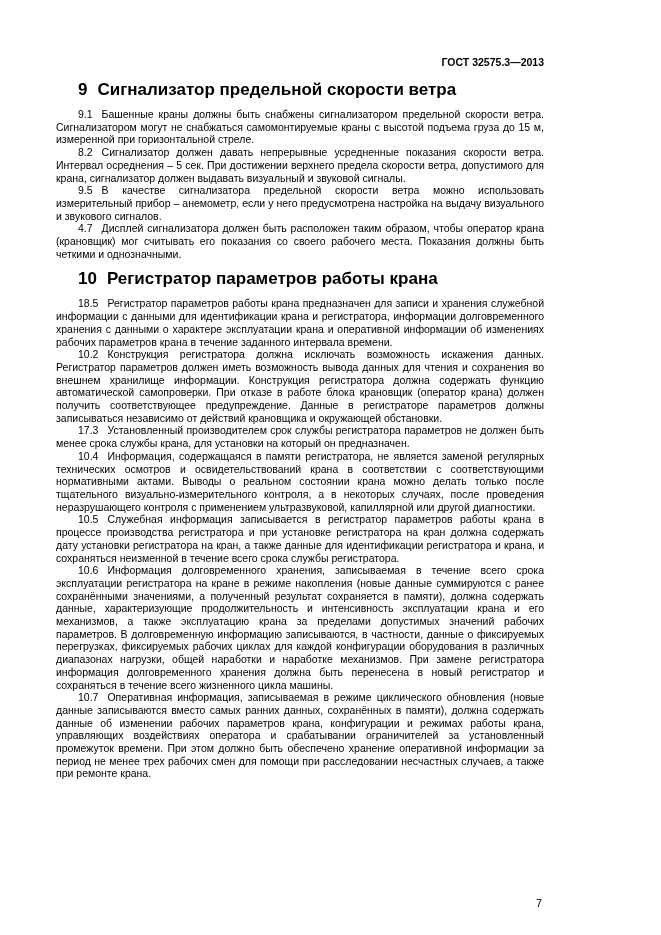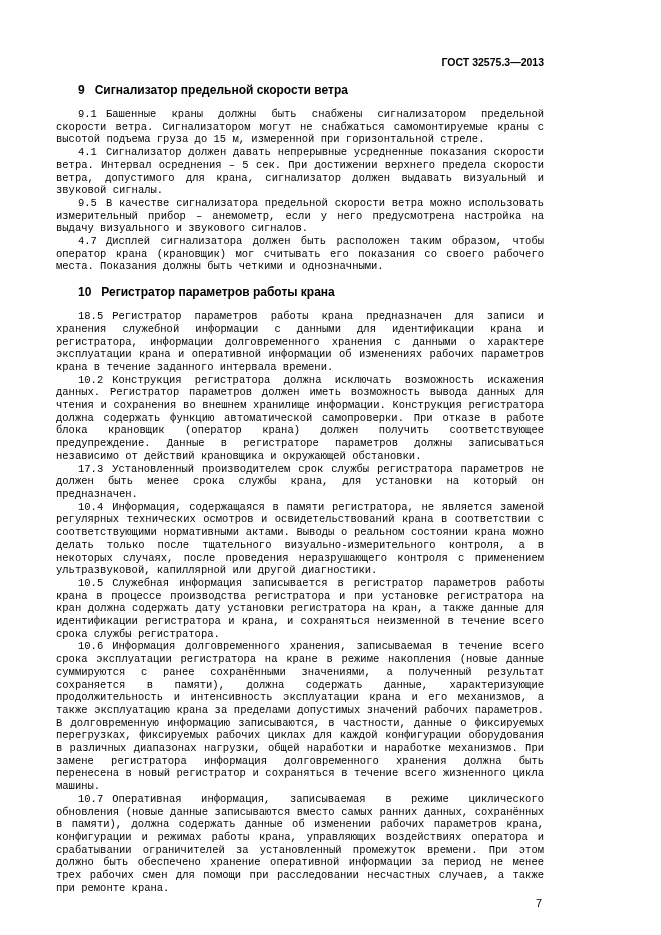--- a/index.html
+++ b/index.html
@@ -15,53 +15,52 @@
     overflow: hidden;
   }
   .doc-header {
     text-align: right;
     font-weight: bold;
     font-size: 10.5px;
     line-height: 13px;
     margin: 0 0 14px 0;
   }
   .section-heading {
-    font-size: 12px;
+    font-size: 17px;
     font-weight: bold;
     margin: 12px 0 11px 22px;
     line-height: 14px;
   }
   .section-heading .hnum { margin-right: 10px; }
   p.para {
     font-size: 10.5px;
     line-height: 12.7px;
     text-align: justify;
     margin: 0;
     text-indent: 22px;
-    font-family: Liberation Mono, monospace;
   }
   p.para .pnum { margin-right: 9px; }
   .page-number {
     position: absolute;
     right: 54px;
     bottom: 26px;
     font-size: 11px;
   }
 </style>
 </head>
 <body>
 
 <div class="page">
 
   <div class="doc-header">ГОСТ 32575.3—2013</div>
 
   <h2 class="section-heading"><span class="hnum">9</span><span>Сигнализатор предельной скорости ветра</span></h2>
 
   <p class="para"><span class="pnum">9.1</span><span>Башенные краны должны быть снабжены сигнализатором предельной скорости ветра. Сигнализатором могут не снабжаться самомонтируемые краны с высотой подъема груза до 15 м, измеренной при горизонтальной стреле.</span></p>
-  <p class="para"><span class="pnum">4.1</span><span>Сигнализатор должен давать непрерывные усредненные показания скорости ветра. Интервал осреднения – 5 сек. При достижении верхнего предела скорости ветра, допустимого для крана, сигнализатор должен выдавать визуальный и звуковой сигналы.</span></p>
+  <p class="para"><span class="pnum">8.2</span><span>Сигнализатор должен давать непрерывные усредненные показания скорости ветра. Интервал осреднения – 5 сек. При достижении верхнего предела скорости ветра, допустимого для крана, сигнализатор должен выдавать визуальный и звуковой сигналы.</span></p>
   <p class="para"><span class="pnum">9.5</span><span>В качестве сигнализатора предельной скорости ветра можно использовать измерительный прибор – анемометр, если у него предусмотрена настройка на выдачу визуального и звукового сигналов.</span></p>
   <p class="para"><span class="pnum">4.7</span><span>Дисплей сигнализатора должен быть расположен таким образом, чтобы оператор крана (крановщик) мог считывать его показания со своего рабочего места. Показания должны быть четкими и однозначными.</span></p>
 
   <h2 class="section-heading"><span class="hnum">10</span><span>Регистратор параметров работы крана</span></h2>
 
   <p class="para"><span class="pnum">18.5</span><span>Регистратор параметров работы крана предназначен для записи и хранения служебной информации с данными для идентификации крана и регистратора, информации долговременного хранения с данными о характере эксплуатации крана и оперативной информации об изменениях рабочих параметров крана в течение заданного интервала времени.</span></p>
   <p class="para"><span class="pnum">10.2</span><span>Конструкция регистратора должна исключать возможность искажения данных. Регистратор параметров должен иметь возможность вывода данных для чтения и сохранения во внешнем хранилище информации. Конструкция регистратора должна содержать функцию автоматической самопроверки. При отказе в работе блока крановщик (оператор крана) должен получить соответствующее предупреждение. Данные в регистраторе параметров должны записываться независимо от действий крановщика и окружающей обстановки.</span></p>
   <p class="para"><span class="pnum">17.3</span><span>Установленный производителем срок службы регистратора параметров не должен быть менее срока службы крана, для установки на который он предназначен.</span></p>
   <p class="para"><span class="pnum">10.4</span><span>Информация, содержащаяся в памяти регистратора, не является заменой регулярных технических осмотров и освидетельствований крана в соответствии с соответствующими нормативными актами. Выводы о реальном состоянии крана можно делать только после тщательного визуально-измерительного контроля, а в некоторых случаях, после проведения неразрушающего контроля с применением ультразвуковой, капиллярной или другой диагностики.</span></p>
   <p class="para"><span class="pnum">10.5</span><span>Служебная информация записывается в регистратор параметров работы крана в процессе производства регистратора и при установке регистратора на кран должна содержать дату установки регистратора на кран, а также данные для идентификации регистратора и крана, и сохраняться неизменной в течение всего срока службы регистратора.</span></p>

